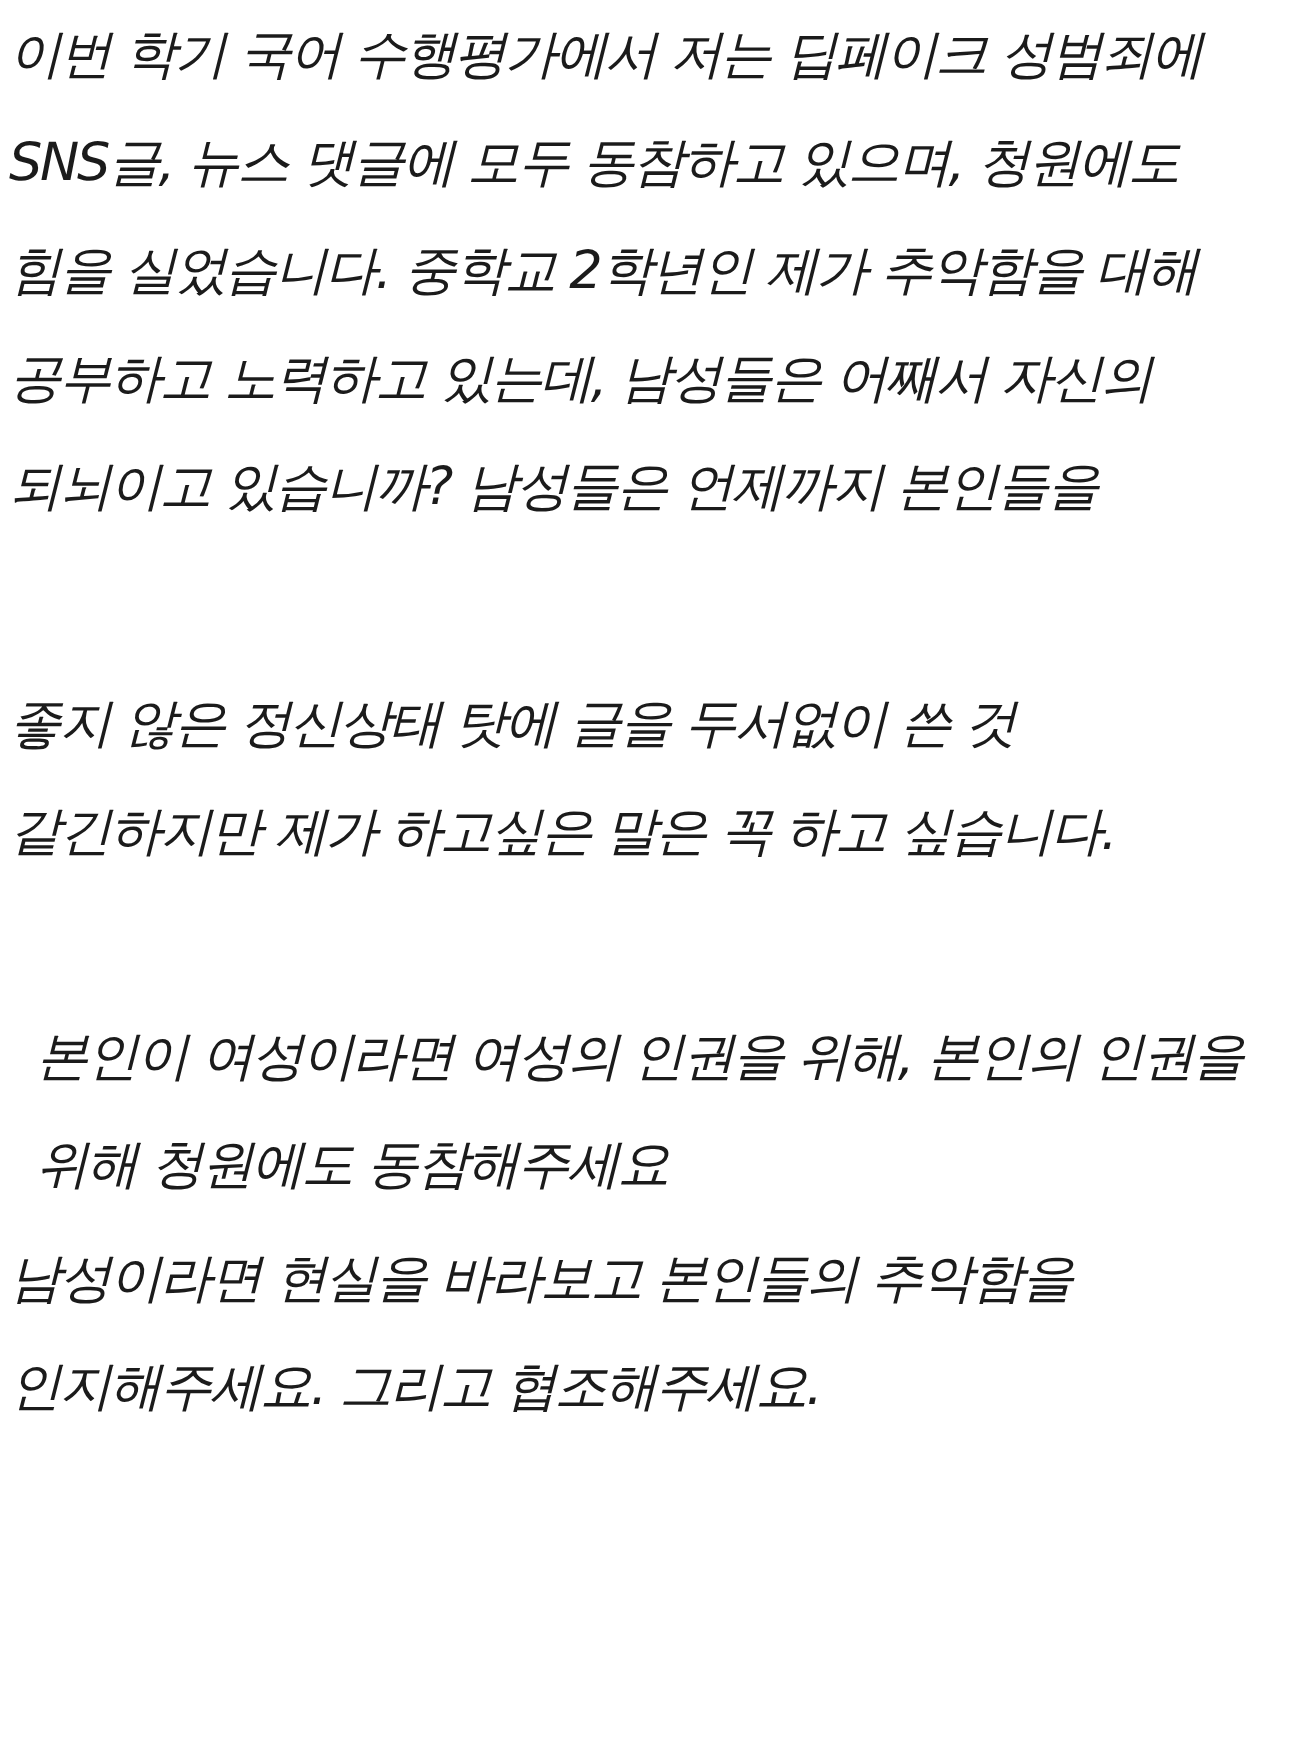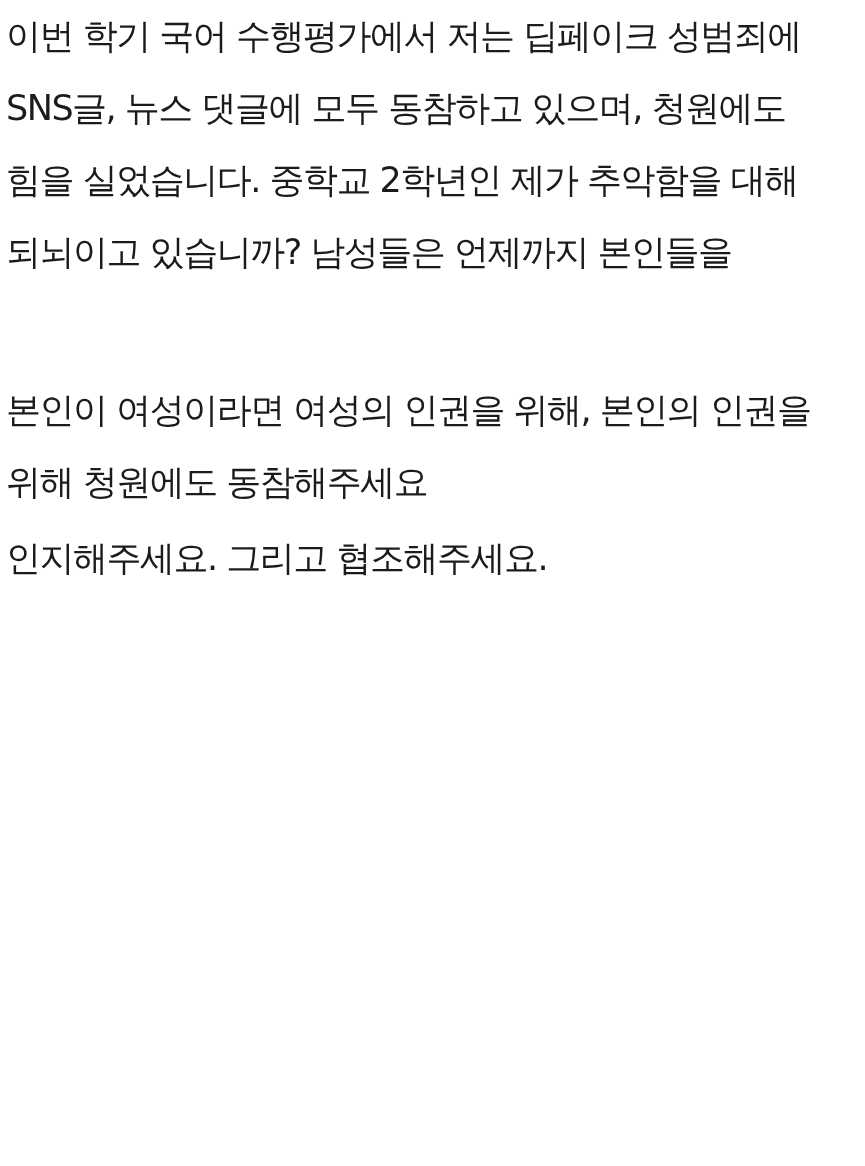--- a/index.html
+++ b/index.html
@@ -21,39 +21,46 @@
     font-size: 35px;
     font-weight: 500;
     letter-spacing: -1.5px;
   }
   .paragraph {
     margin: 0;
   }
   
   .paragraph.p-0 { margin-bottom: 86px; }
   .paragraph.p-1 { margin-bottom: 78px; }
-  .paragraph.p-2 { margin-bottom: 4px; }
+  .paragraph.p-2 { margin-bottom: 4px; margin-left: 18px; }
   .paragraph.p-3 { margin-bottom: 0; }
   .line {
     height: 72px;
     display: flex;
     align-items: center;
     white-space: nowrap;
+    font-style: italic;
   }
 </style>
 </head>
 <body style="background: rgb(255, 255, 255);">
 
 <div class="doc" style="color: rgb(27, 27, 27);">
     <div class="paragraph p-0">
       <div class="line">이번 학기 국어 수행평가에서 저는 딥페이크 성범죄에</div>
       <div class="line">SNS글, 뉴스 댓글에 모두 동참하고 있으며, 청원에도</div>
       <div class="line">힘을 실었습니다. 중학교 2학년인 제가 추악함을 대해</div>
+      <div class="line">공부하고 노력하고 있는데, 남성들은 어째서 자신의</div>
       <div class="line">되뇌이고 있습니까? 남성들은 언제까지 본인들을</div>
+    </div>
+    <div class="paragraph p-1">
+      <div class="line">좋지 않은 정신상태 탓에 글을 두서없이 쓴 것</div>
+      <div class="line">같긴하지만 제가 하고싶은 말은 꼭 하고 싶습니다.</div>
     </div>
     <div class="paragraph p-2">
       <div class="line">본인이 여성이라면 여성의 인권을 위해, 본인의 인권을</div>
       <div class="line">위해 청원에도 동참해주세요</div>
     </div>
     <div class="paragraph p-3">
+      <div class="line">남성이라면 현실을 바라보고 본인들의 추악함을</div>
       <div class="line">인지해주세요. 그리고 협조해주세요.</div>
     </div>
   </div>
 
 </body></html>

